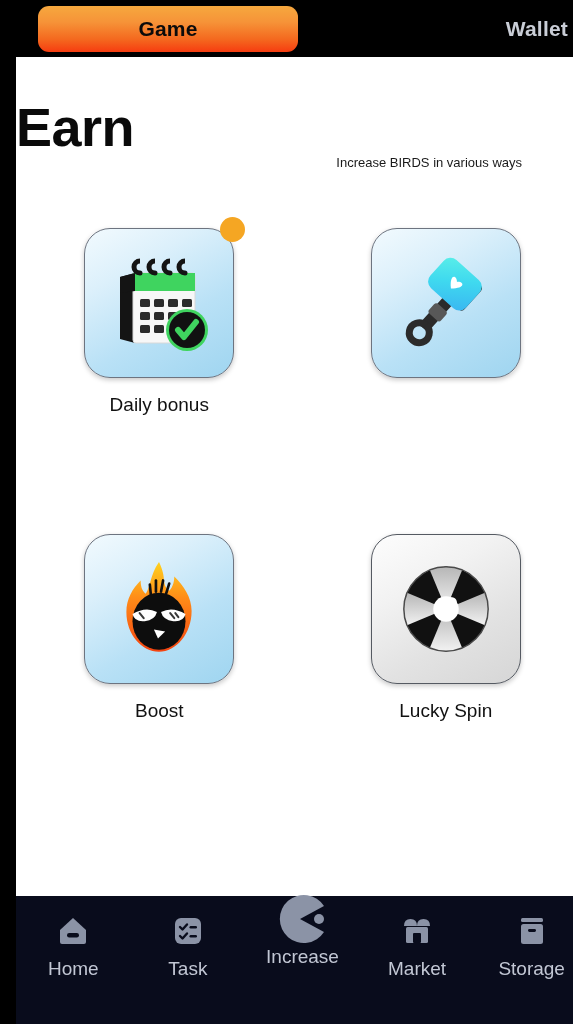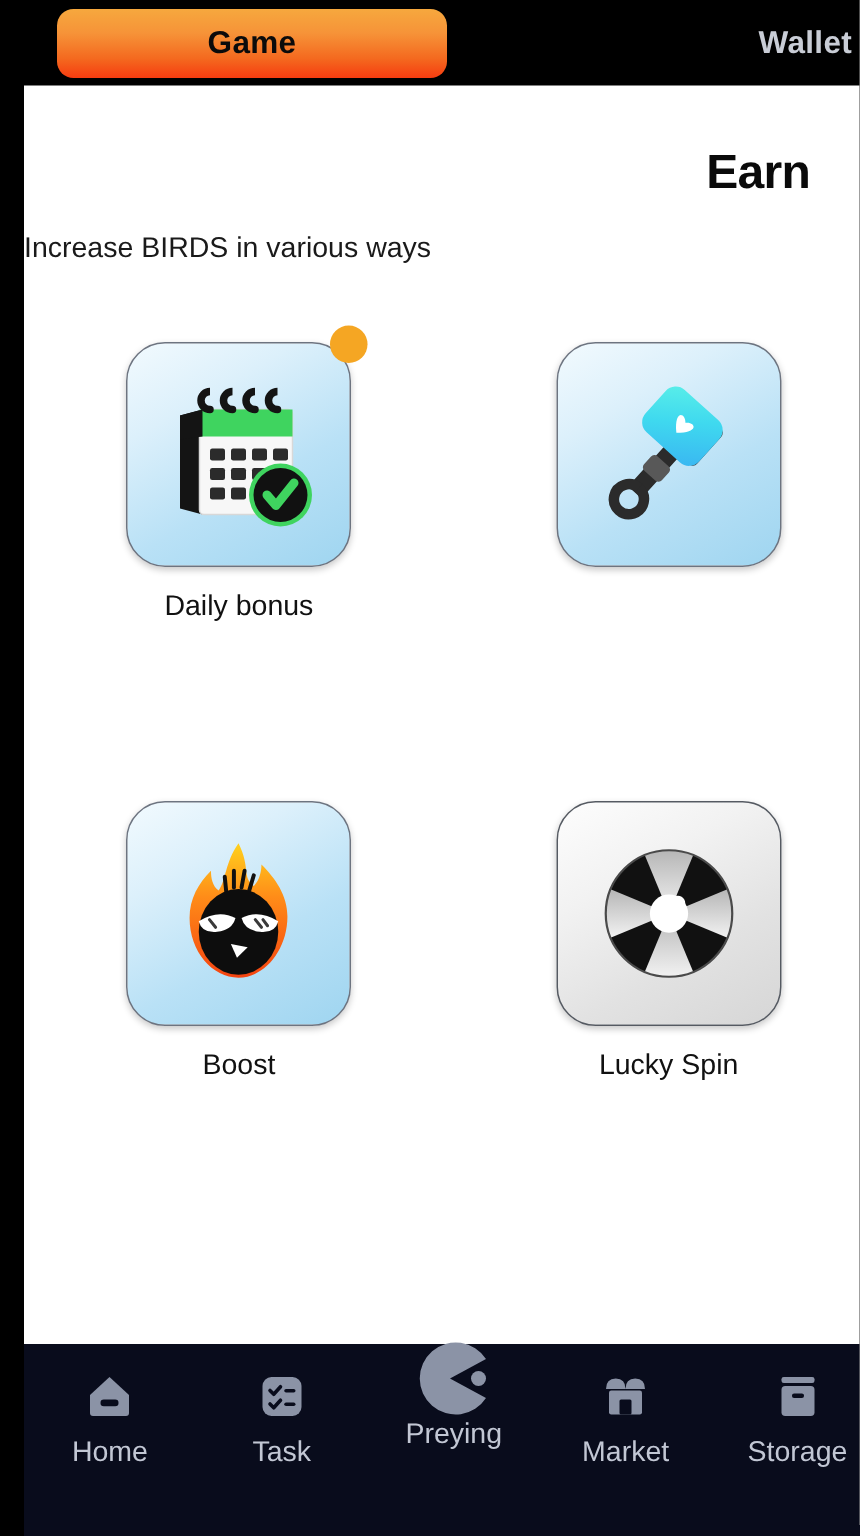--- a/index.html
+++ b/index.html
@@ -55,33 +55,33 @@
     color: #c9cdd6;
     justify-content: flex-end;
   }
 
   
   .page-title {
     position: absolute;
     top: 96px;
     left: 0;
     width: 524px;
-    text-align: right;
-    font-size: 32px;
+    text-align: left;
+    font-size: 54px;
     font-weight: bold;
     color: #0a0a0a;
     letter-spacing: -0.5px;
   }
   .page-sub {
     position: absolute;
     top: 155px;
     left: 0;
     width: 506px;
-    text-align: left;
-    font-size: 19px;
+    text-align: right;
+    font-size: 13px;
     color: #1a1a1a;
   }
 
   
   .grid {
     position: absolute;
     top: 228px;
     left: 0;
     width: 573px;
     display: grid;
@@ -337,21 +337,21 @@
       <div class="nav-label">Task</div>
     </div>
 
     <div class="nav-item big">
       <div class="nav-icon">
         <svg width="52" height="52" viewBox="0 0 52 52">
           <path d="M24 26 L48 13 A24 24 0 1 0 48 39 Z" fill="#8b93a6"></path>
           <circle cx="43" cy="26" r="5" fill="#8b93a6"></circle>
         </svg>
       </div>
-      <div class="nav-label">Preying</div>
+      <div class="nav-label">Increase</div>
     </div>
 
     <div class="nav-item">
       <div class="nav-icon">
         <svg width="34" height="34" viewBox="0 0 34 34">
           <path d="M4 12 q0 -7 6.5 -7 q6.5 0 6.5 7 q0 -7 6.5 -7 q6.5 0 6.5 7 Z" fill="#8b93a6"></path>
           <rect x="6" y="13" width="22" height="16" rx="1.5" fill="#8b93a6"></rect>
           <rect x="13" y="19" width="8" height="10" rx="1" fill="#090c1c"></rect>
         </svg>
       </div>

